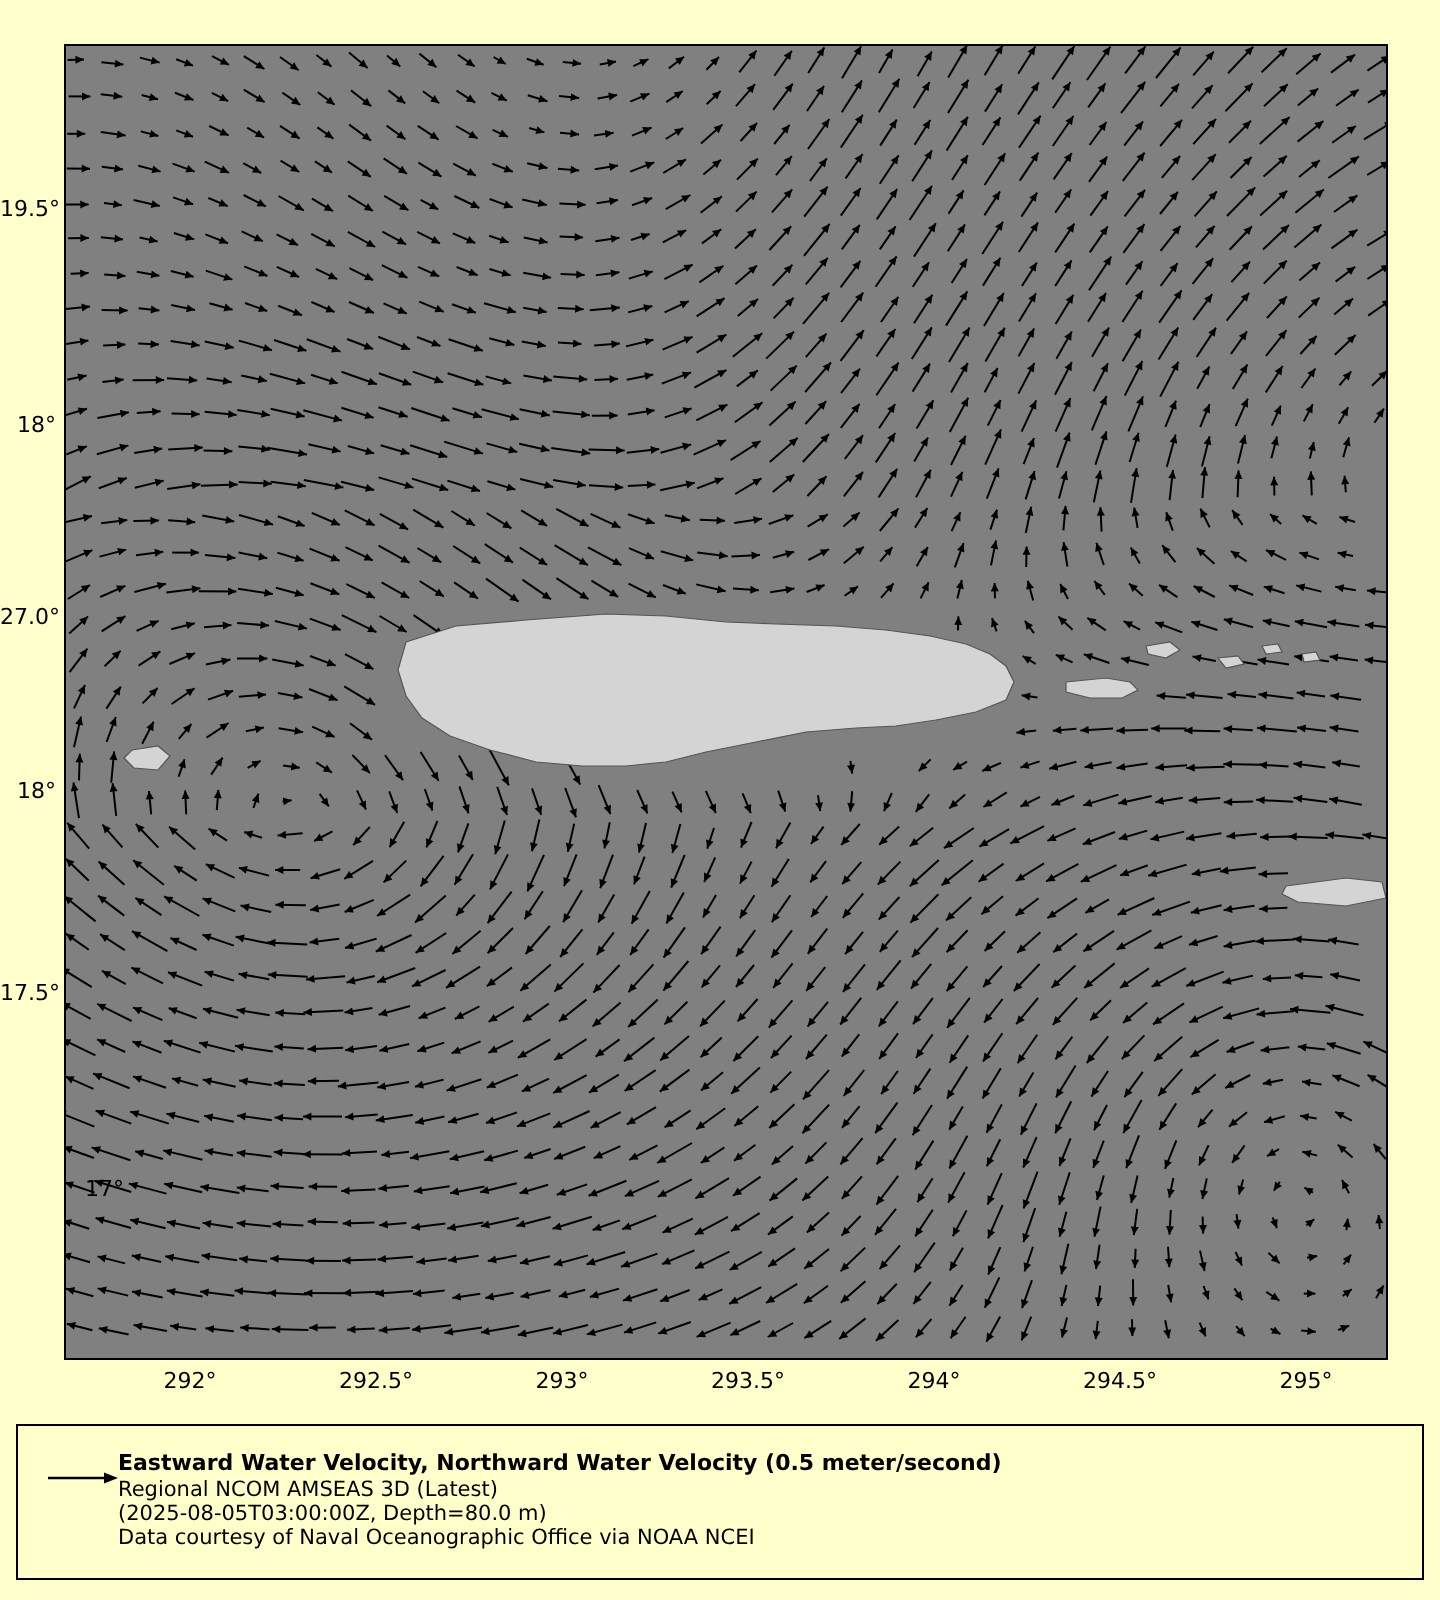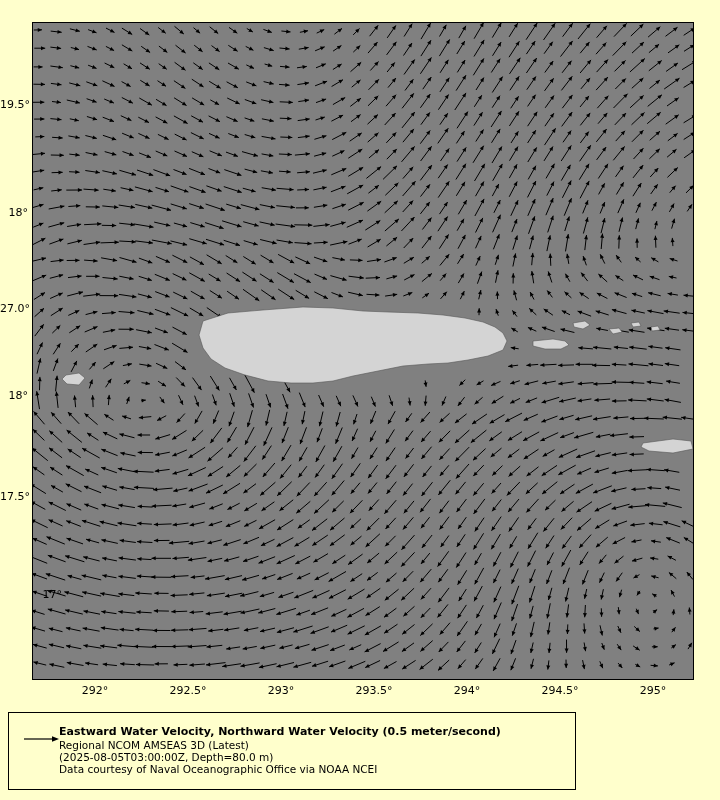--- a/index.html
+++ b/index.html
@@ -55,21 +55,21 @@
     text-align: center;
     transform: translateX(-50%);
     white-space: nowrap;
     margin-left: 37px;
   }
   
   #legend {
     position: absolute;
     left: 8px;
     top: 712px;
-    width: 568px;
+    width: 704px;
     height: 78px;
     border: 1px solid #000;
     box-sizing: border-box;
     background: #ffffcc;
   }
   #legend-arrow {
     position: absolute;
     left: 14px;
     top: 20px;
     width: 36px;

